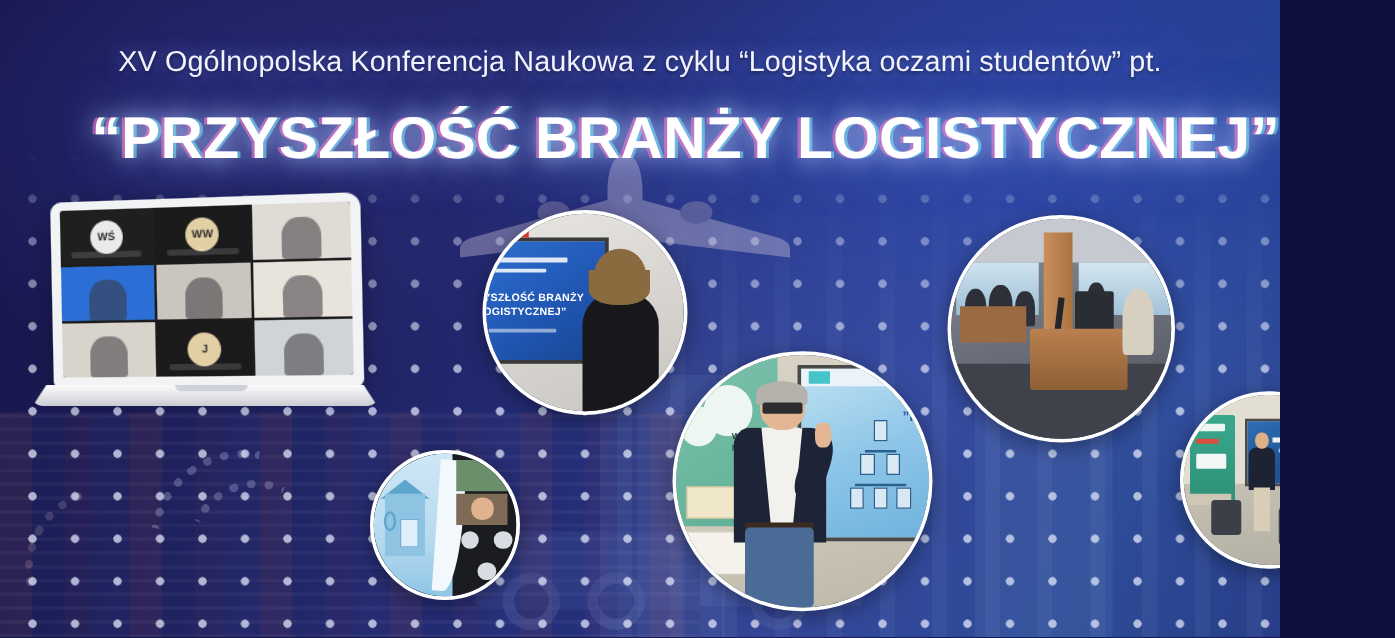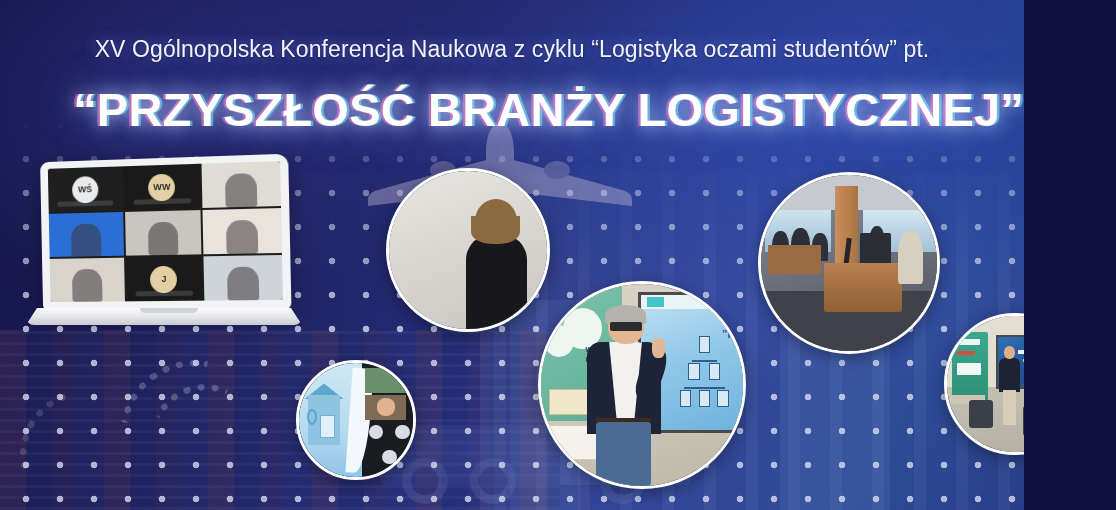--- a/index.html
+++ b/index.html
@@ -371,20 +371,28 @@
           </div>
         </div>
     </div>
     <div class="base"></div>
     <div class="notch"></div>
   </div>
 
   <div class="photo" id="photo-speaker-woman">
     <div class="inner">
       <span class="wall"></span>
+      <span class="slide">
+        <span class="redbar"></span>
+        <span class="ln l1"></span>
+        <span class="ln l2"></span>
+        <span class="t1">YSZŁOŚĆ BRANŻY</span>
+        <span class="t2">OGISTYCZNEJ”</span>
+        <span class="ln l3"></span>
+      </span>
       <span class="person">
         <span class="torso"></span>
         <span class="neck"></span>
         <span class="head"></span>
         <span class="hair"></span>
       </span>
     </div>
   </div>
 
   <div class="photo" id="photo-speaker-man">

